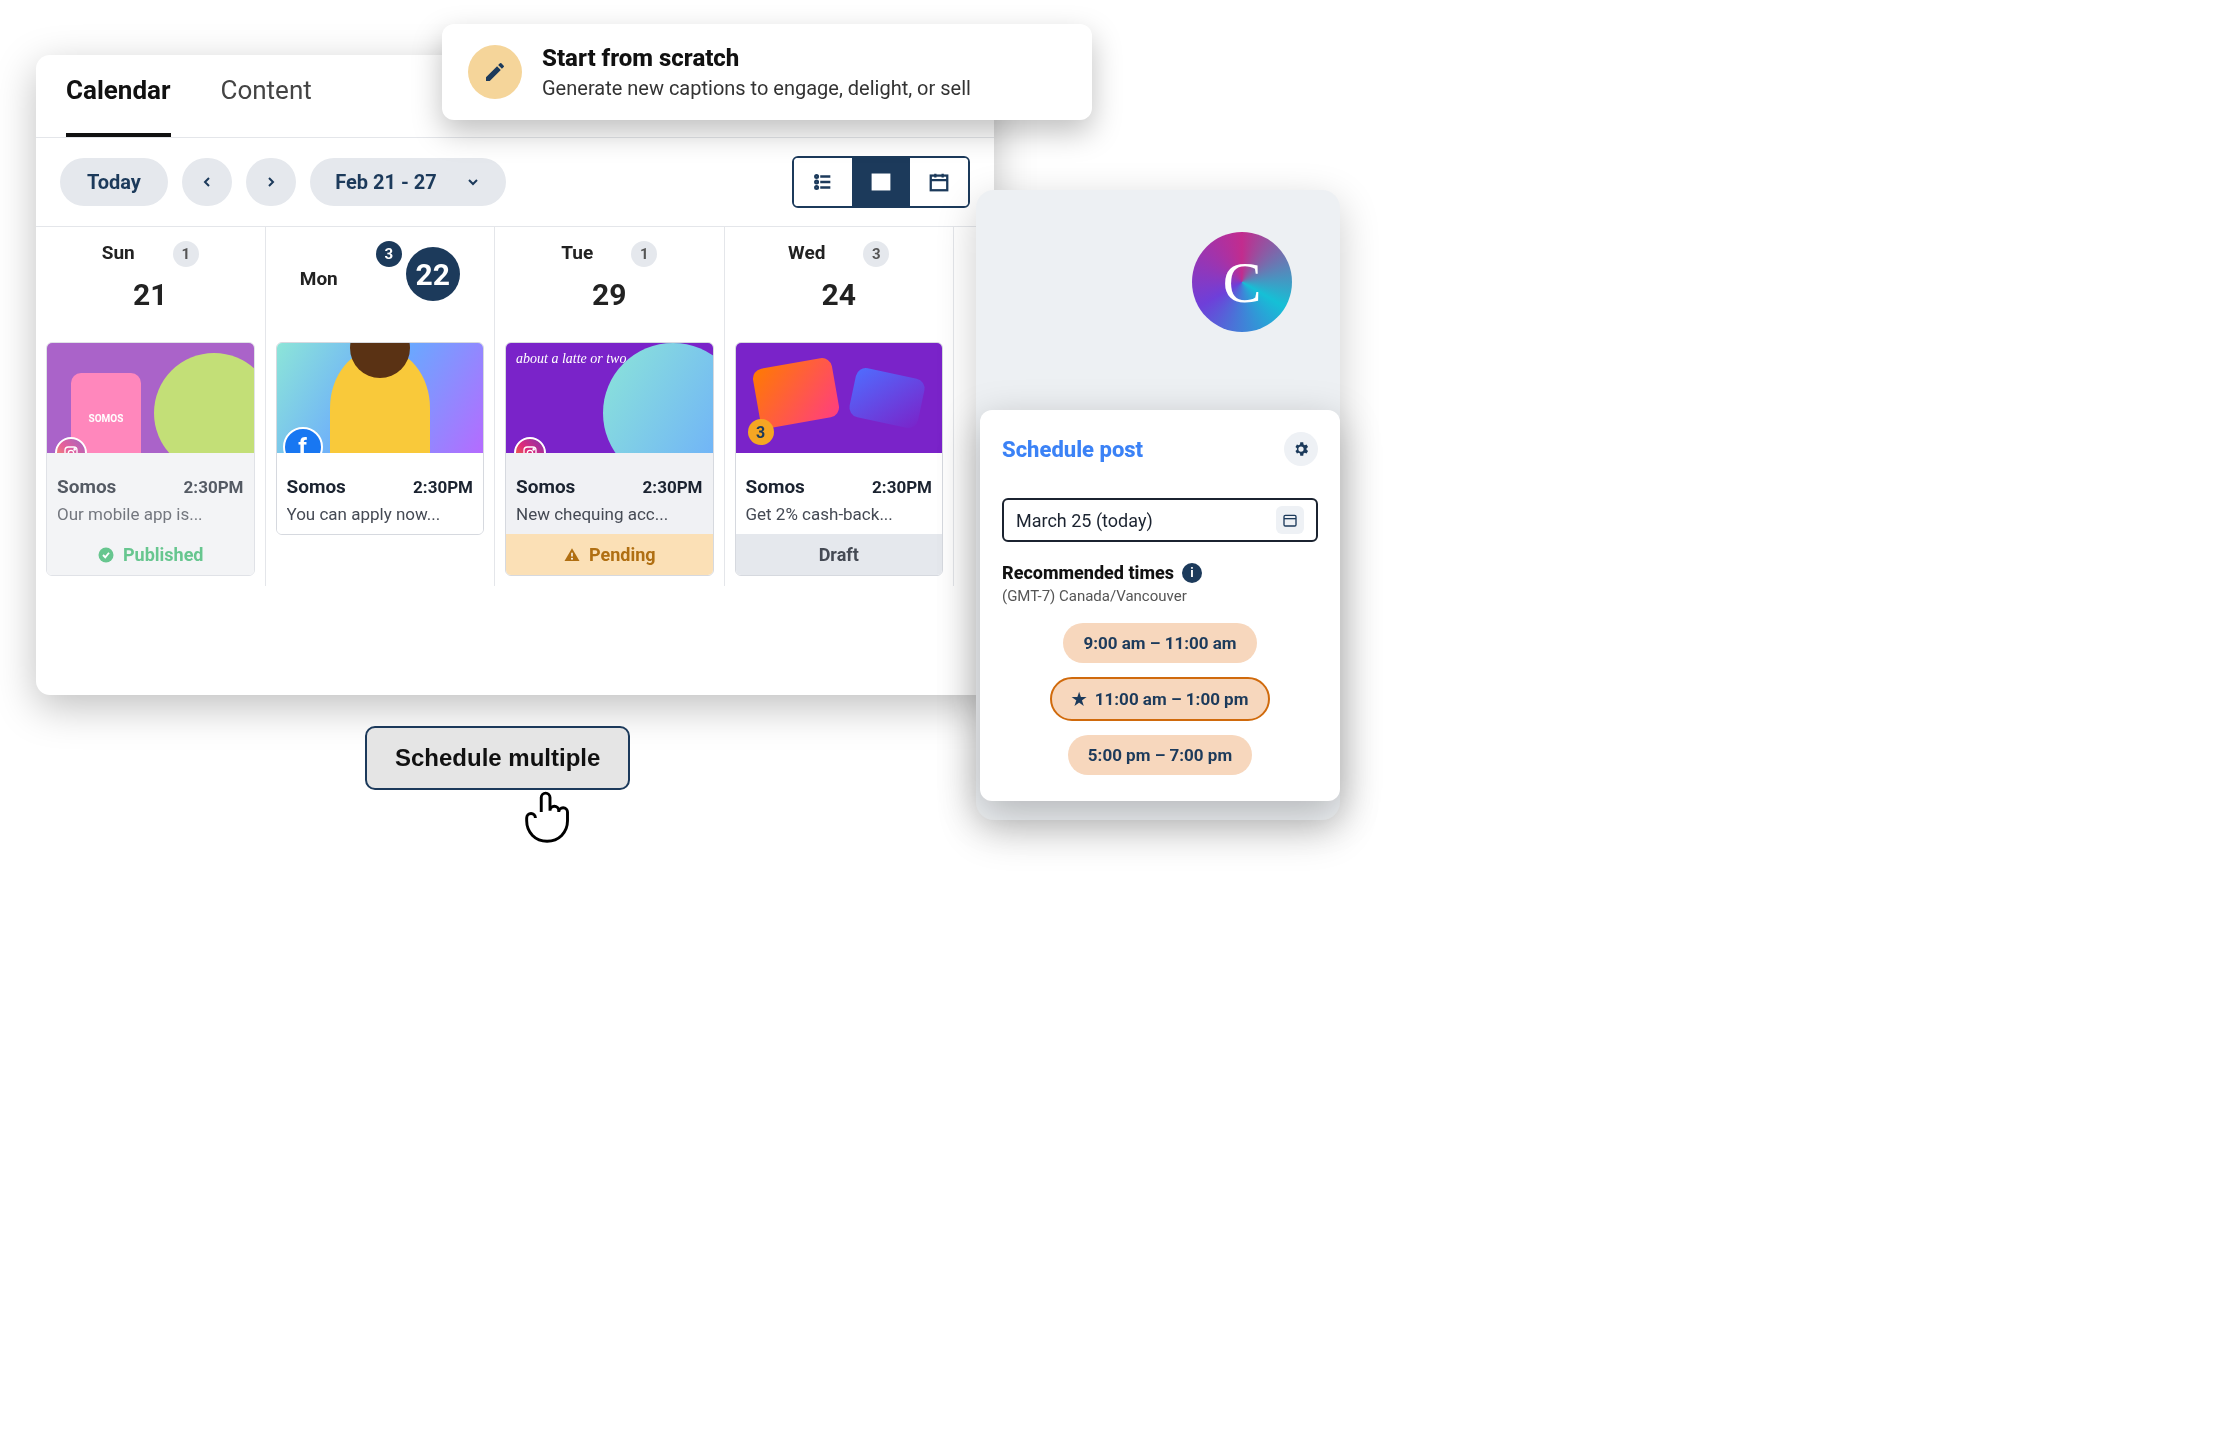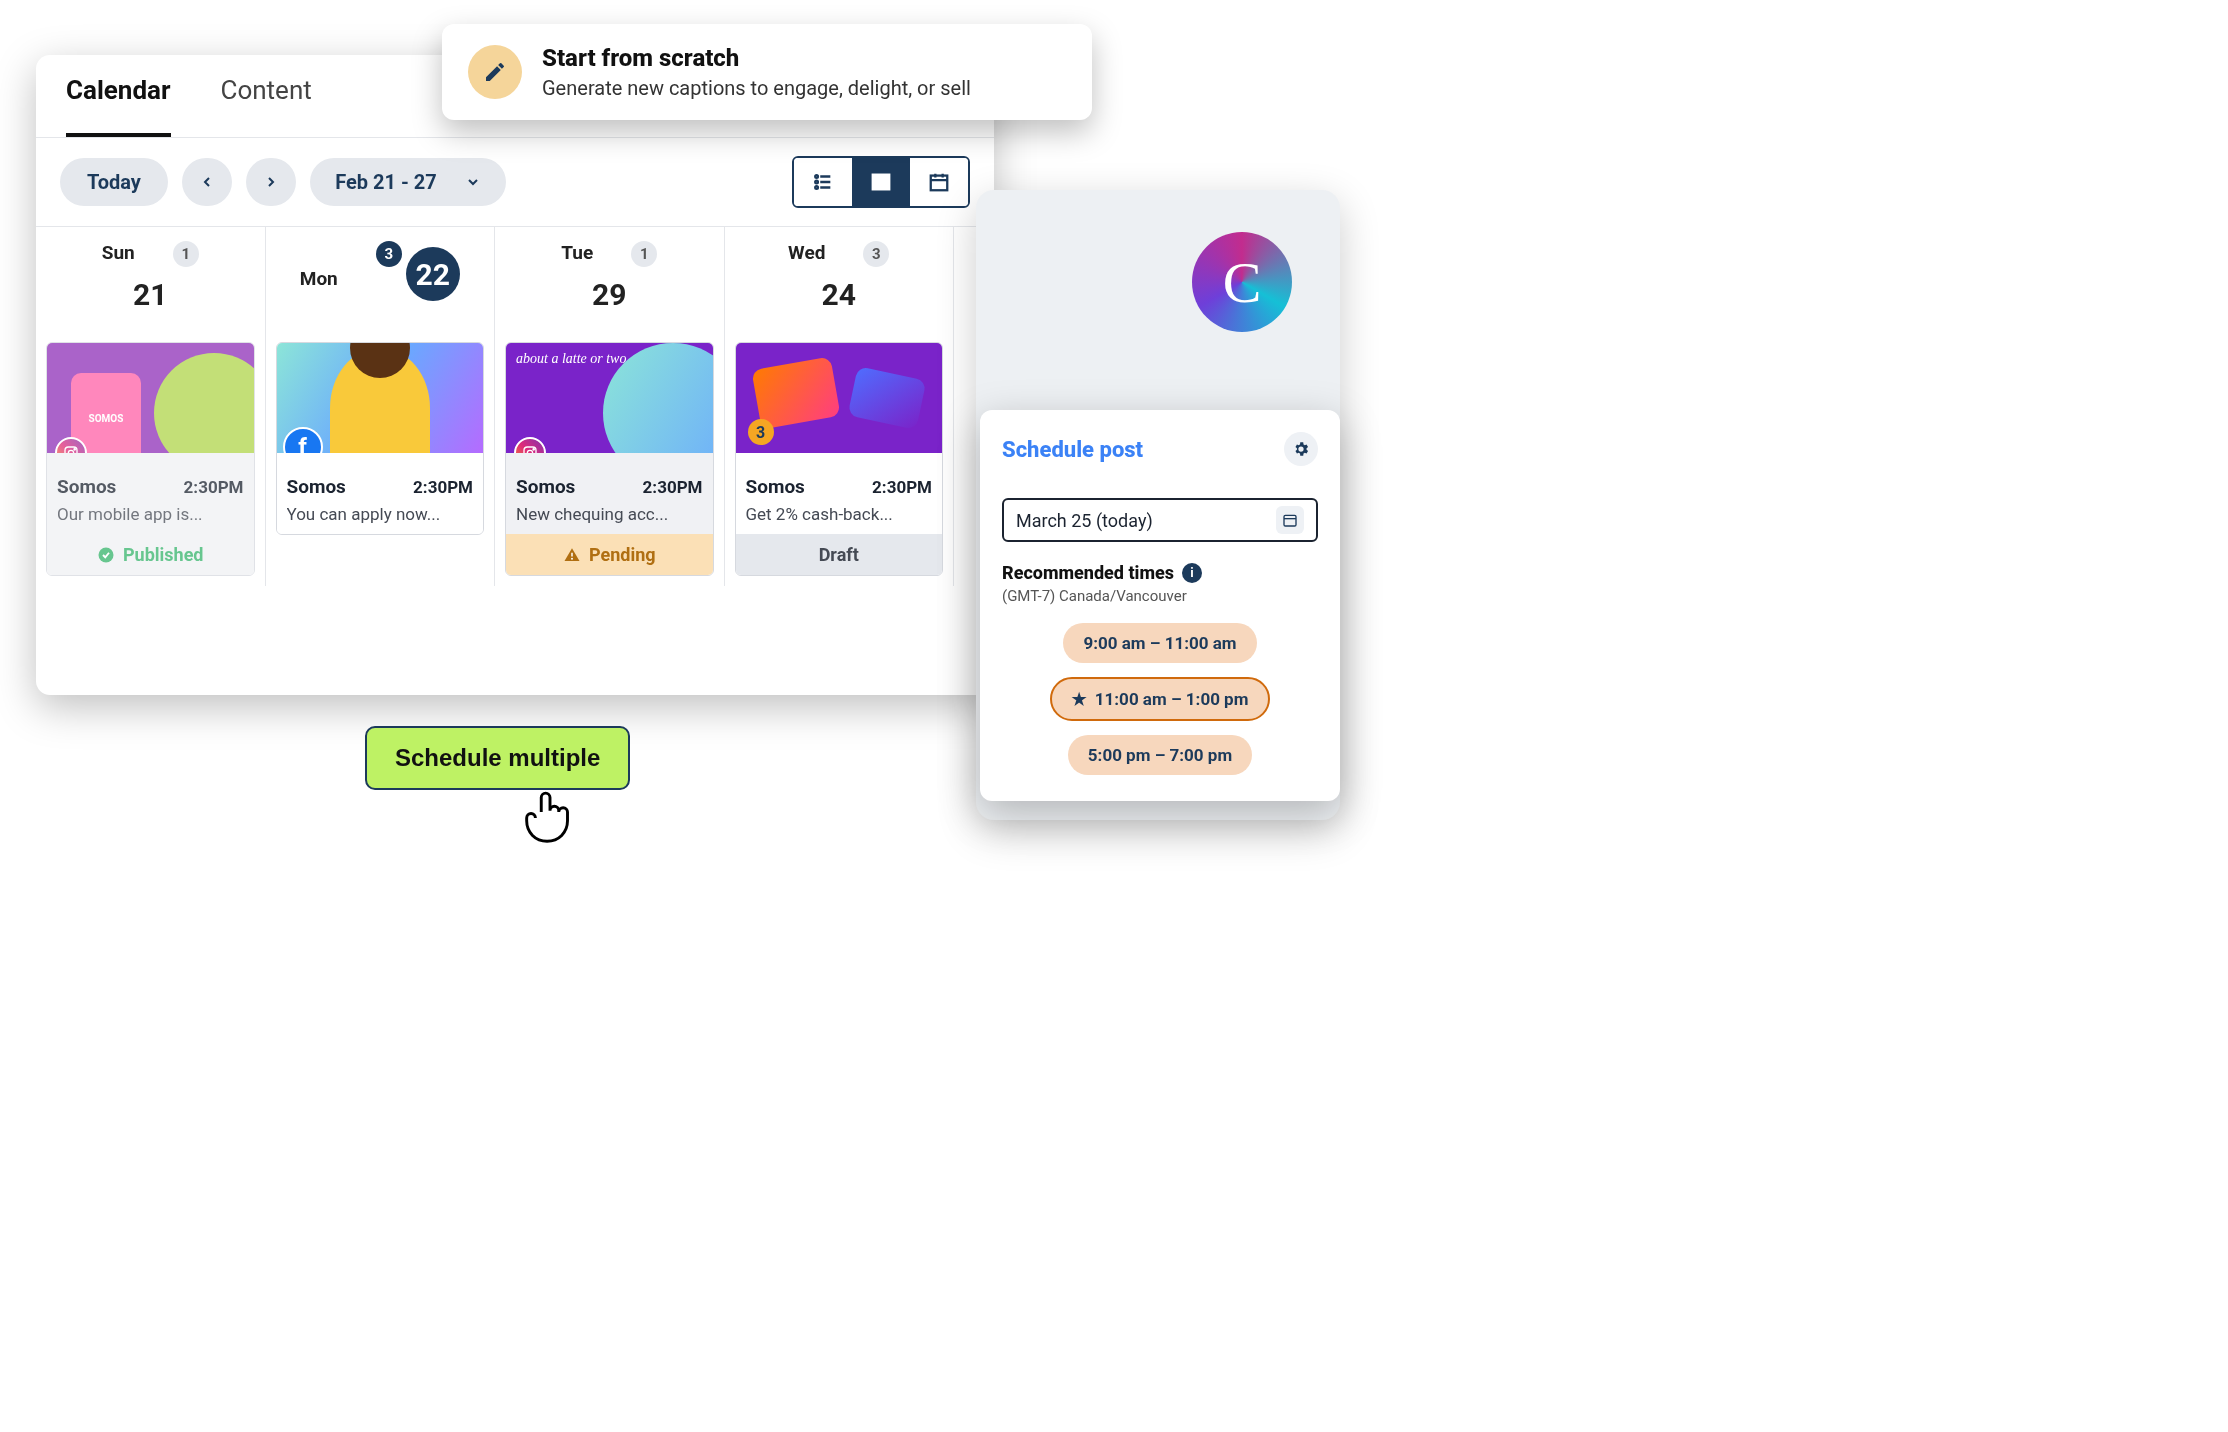--- a/index.html
+++ b/index.html
@@ -237,21 +237,21 @@
   .callout-sub{font-size:20px;color:#333;margin-top:4px}
 
   
   .schedule-multi {
     position:absolute;
     left:365px;
     top:726px;
     padding:16px 28px;
     border:2px solid #1c3a5b;
     border-radius:10px;
-    background:#bef264;
+    background:#e5e5e5;
     font-size:24px;
     font-weight:700;
     color:#111;
     cursor:pointer;
     z-index:4;
   }
   .cursor-hand{
     position:absolute;
     left:515px; top:780px;
     z-index:5;

